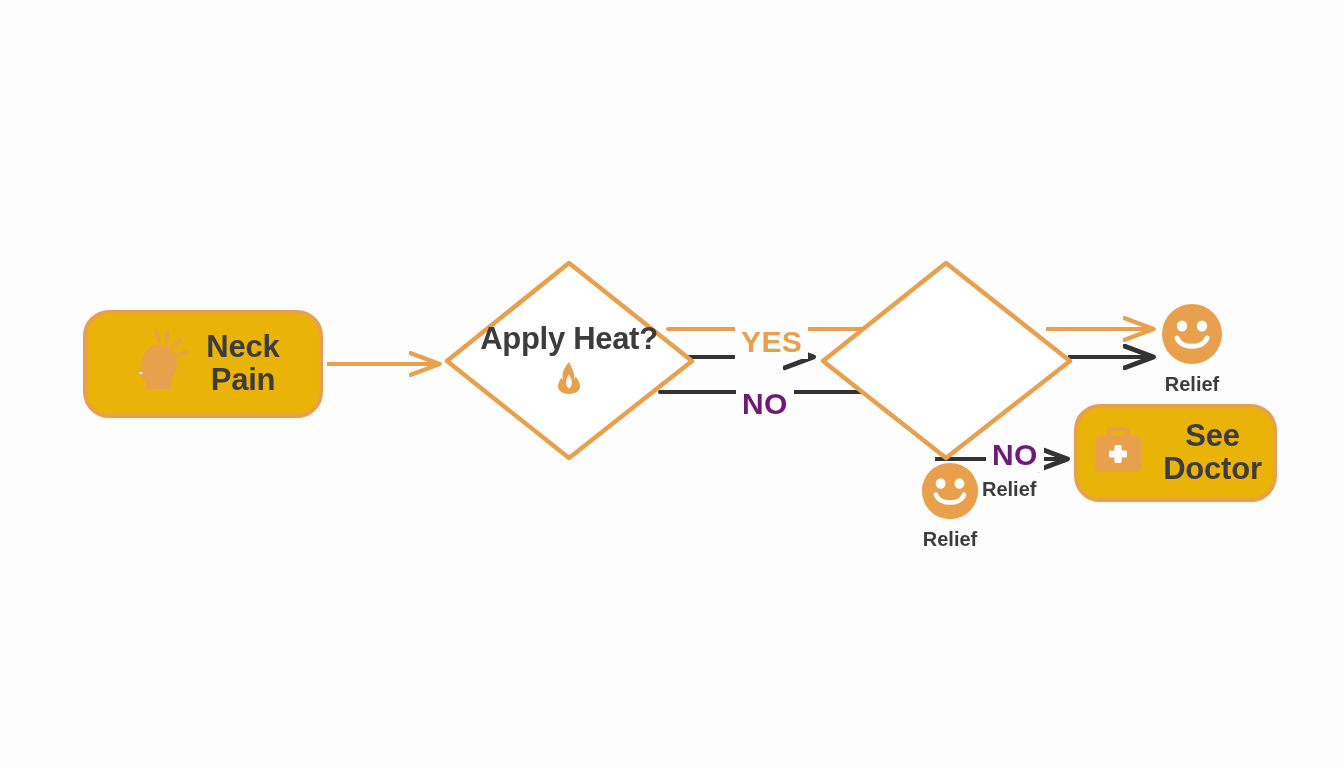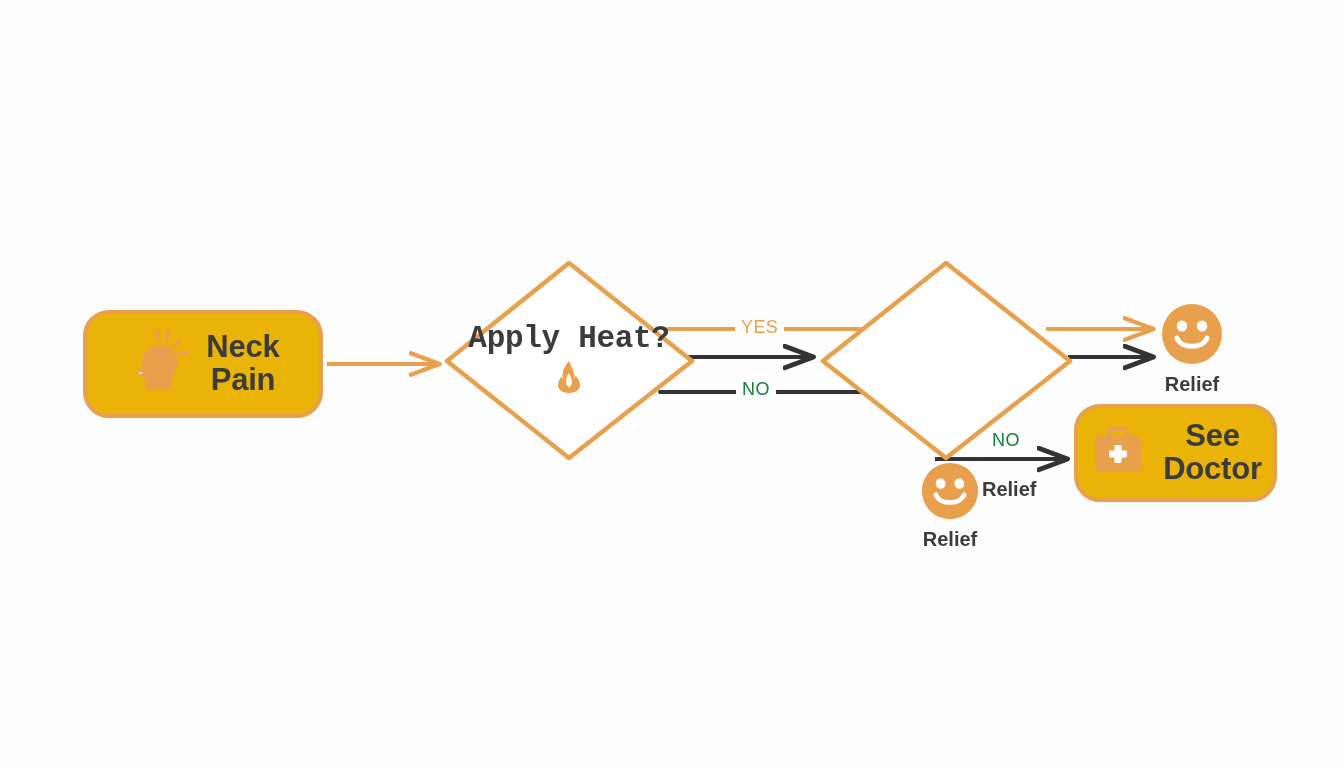--- a/index.html
+++ b/index.html
@@ -84,21 +84,20 @@
   }
   .diamond-sub-icon {
     margin-top: 4px;
     line-height: 1;
   }
   #node-apply-heat {
     left: 444px;
     top: 260px;
     width: 250px;
     height: 200px;
-    font-family: Liberation Mono, monospace;
   }
   #node-still-pain {
     left: 820px;
     top: 260px;
     width: 252px;
     height: 200px;
   }
   
   .smiley-node {
     display: flex;
@@ -129,29 +128,30 @@
     color: #3c3c3c;
     white-space: nowrap;
   }
   #caption-relief-side {
     left: 982px;
     top: 478px;
   }
   
   .edge-label {
     position: absolute;
-    font-size: 18px;
-    font-weight: normal;
+    font-size: 30px;
+    font-weight: bold;
     letter-spacing: 0.4px;
     white-space: nowrap;
     background: #fdfdfd;
     padding: 0 6px;
+    margin-top: 8px;
   }
   .edge-label.yes { color: #e8a04c; }
-  .edge-label.no  { color: #15803d; text-align: right; }
+  .edge-label.no  { color: #701a75; text-align: right; }
   #label-yes { left: 735px; top: 317px; }
   #label-no  { left: 736px; top: 379px; }
   #label-no2 { left: 986px; top: 430px; }
 </style>
 </head>
 <body>
 
 <div id="canvas">
 
   <svg class="svg-layer" viewBox="0 0 1344 768">

